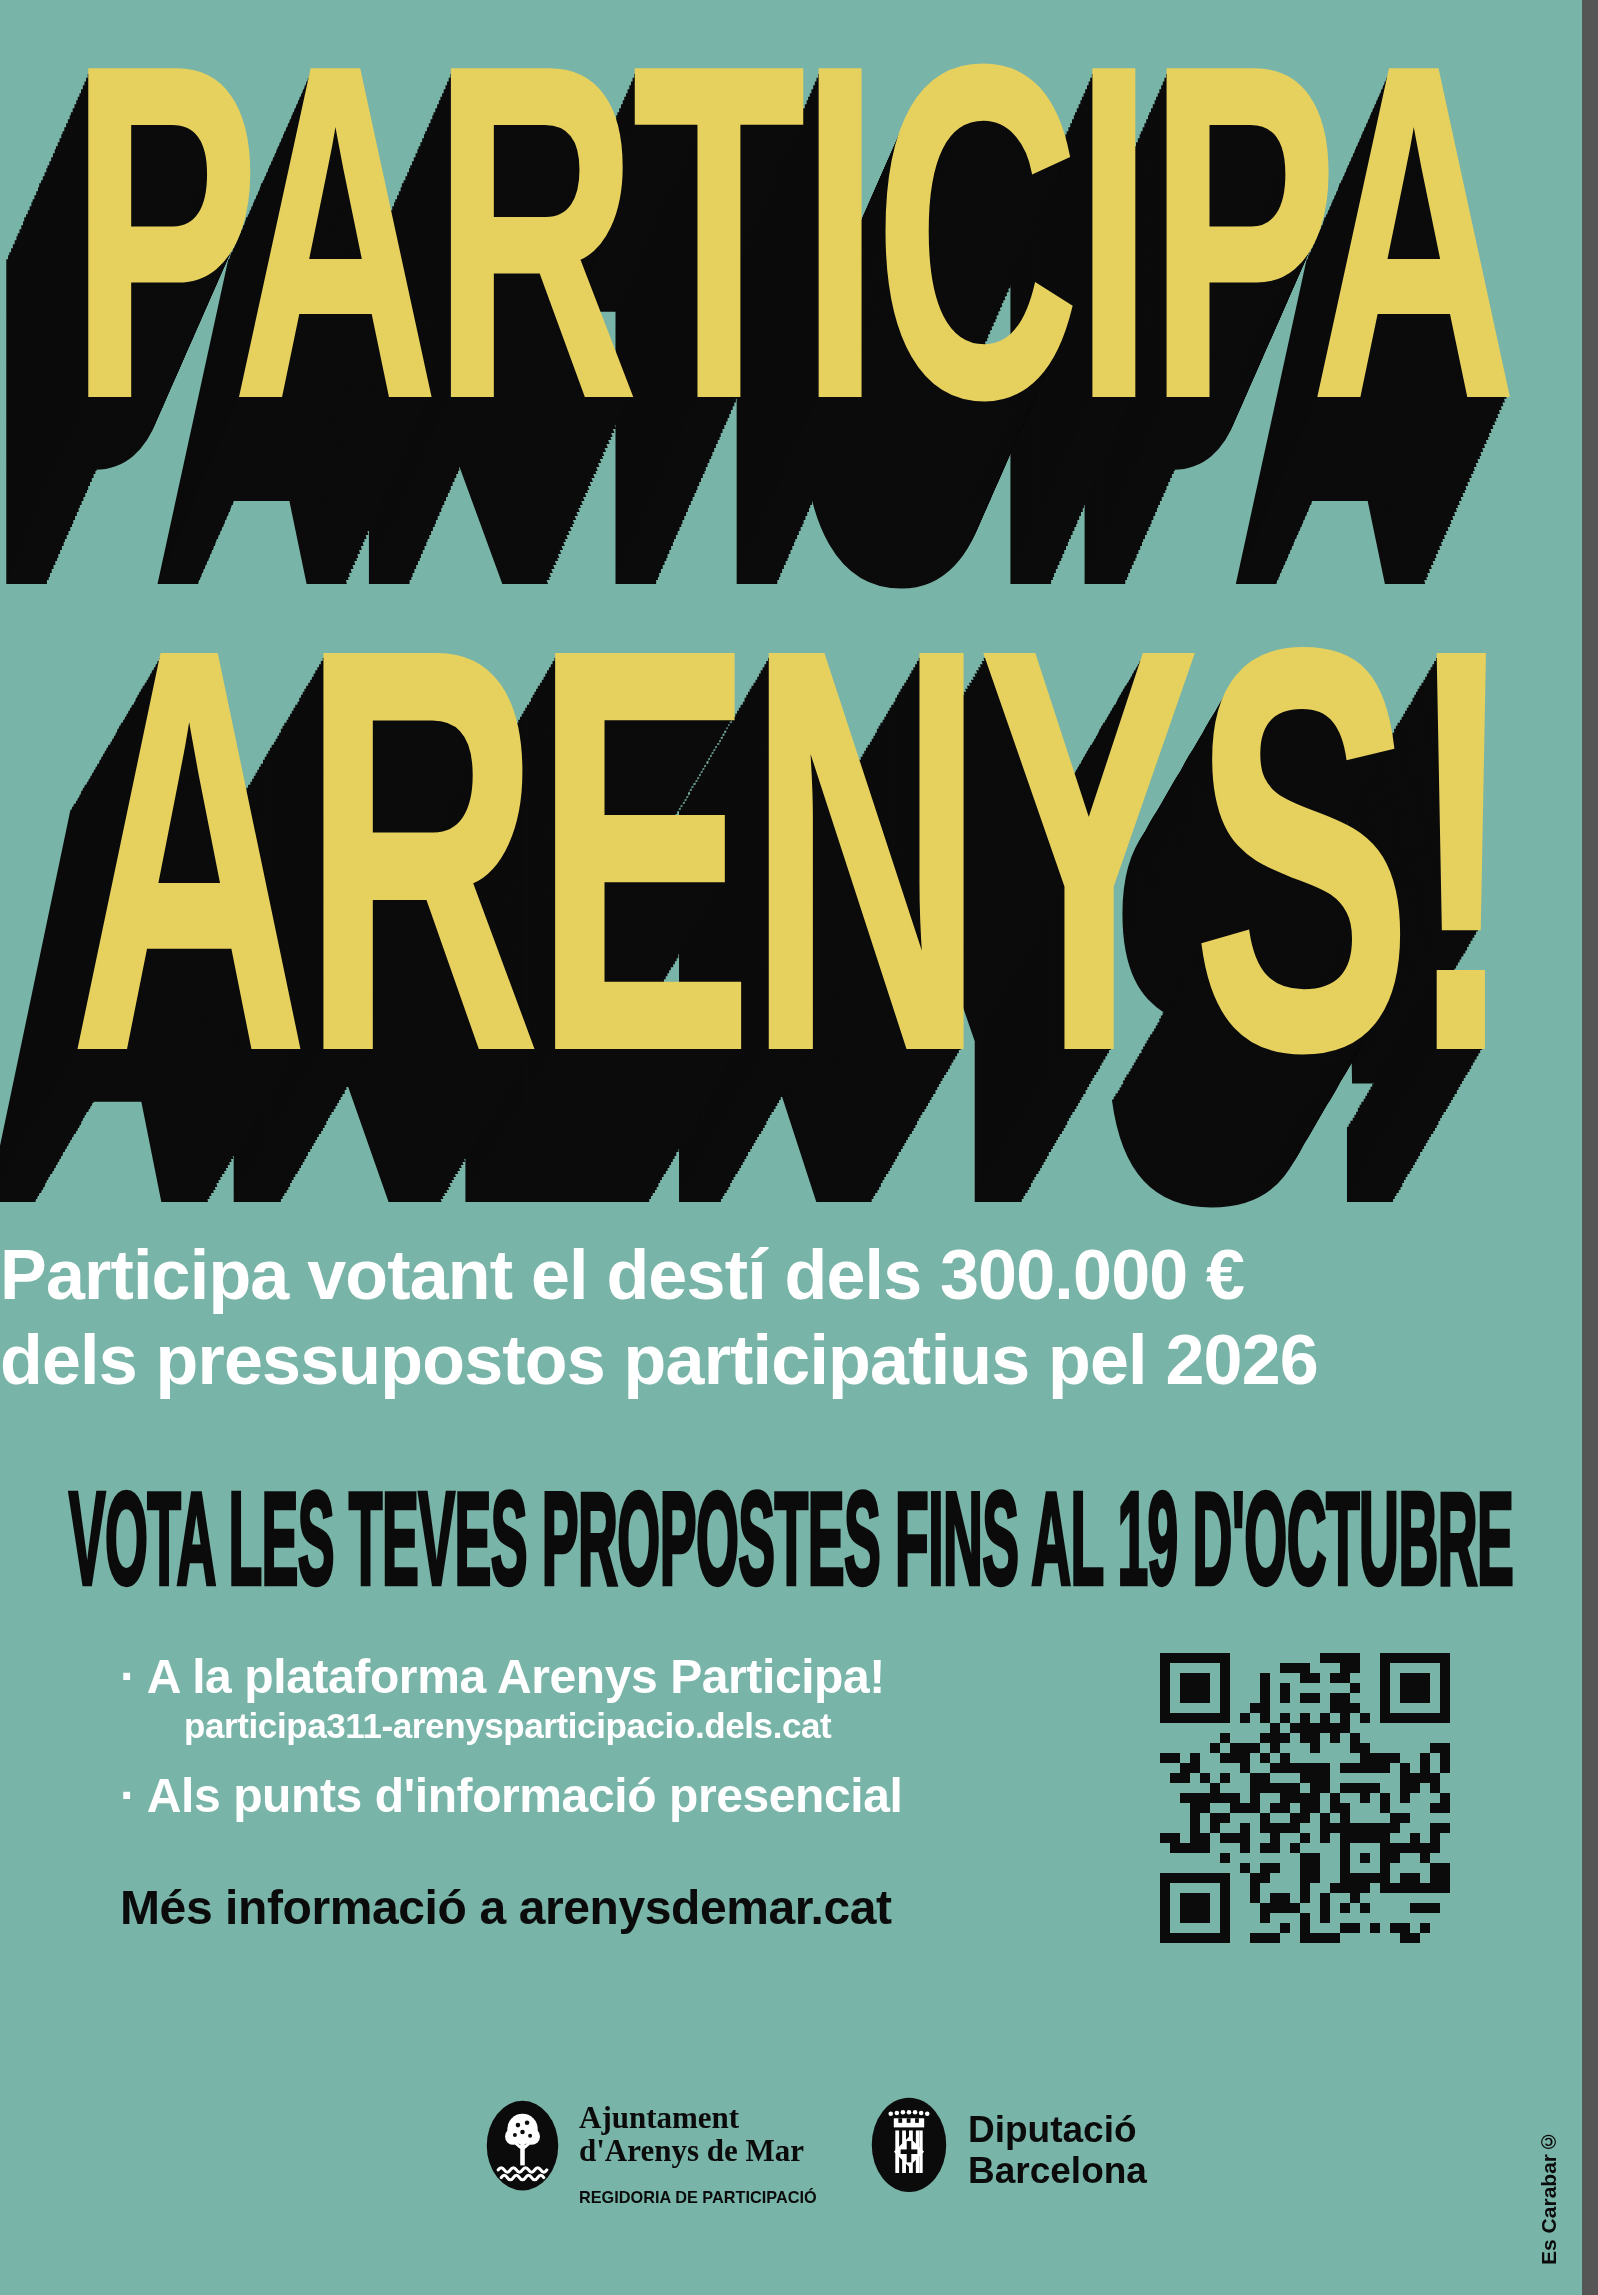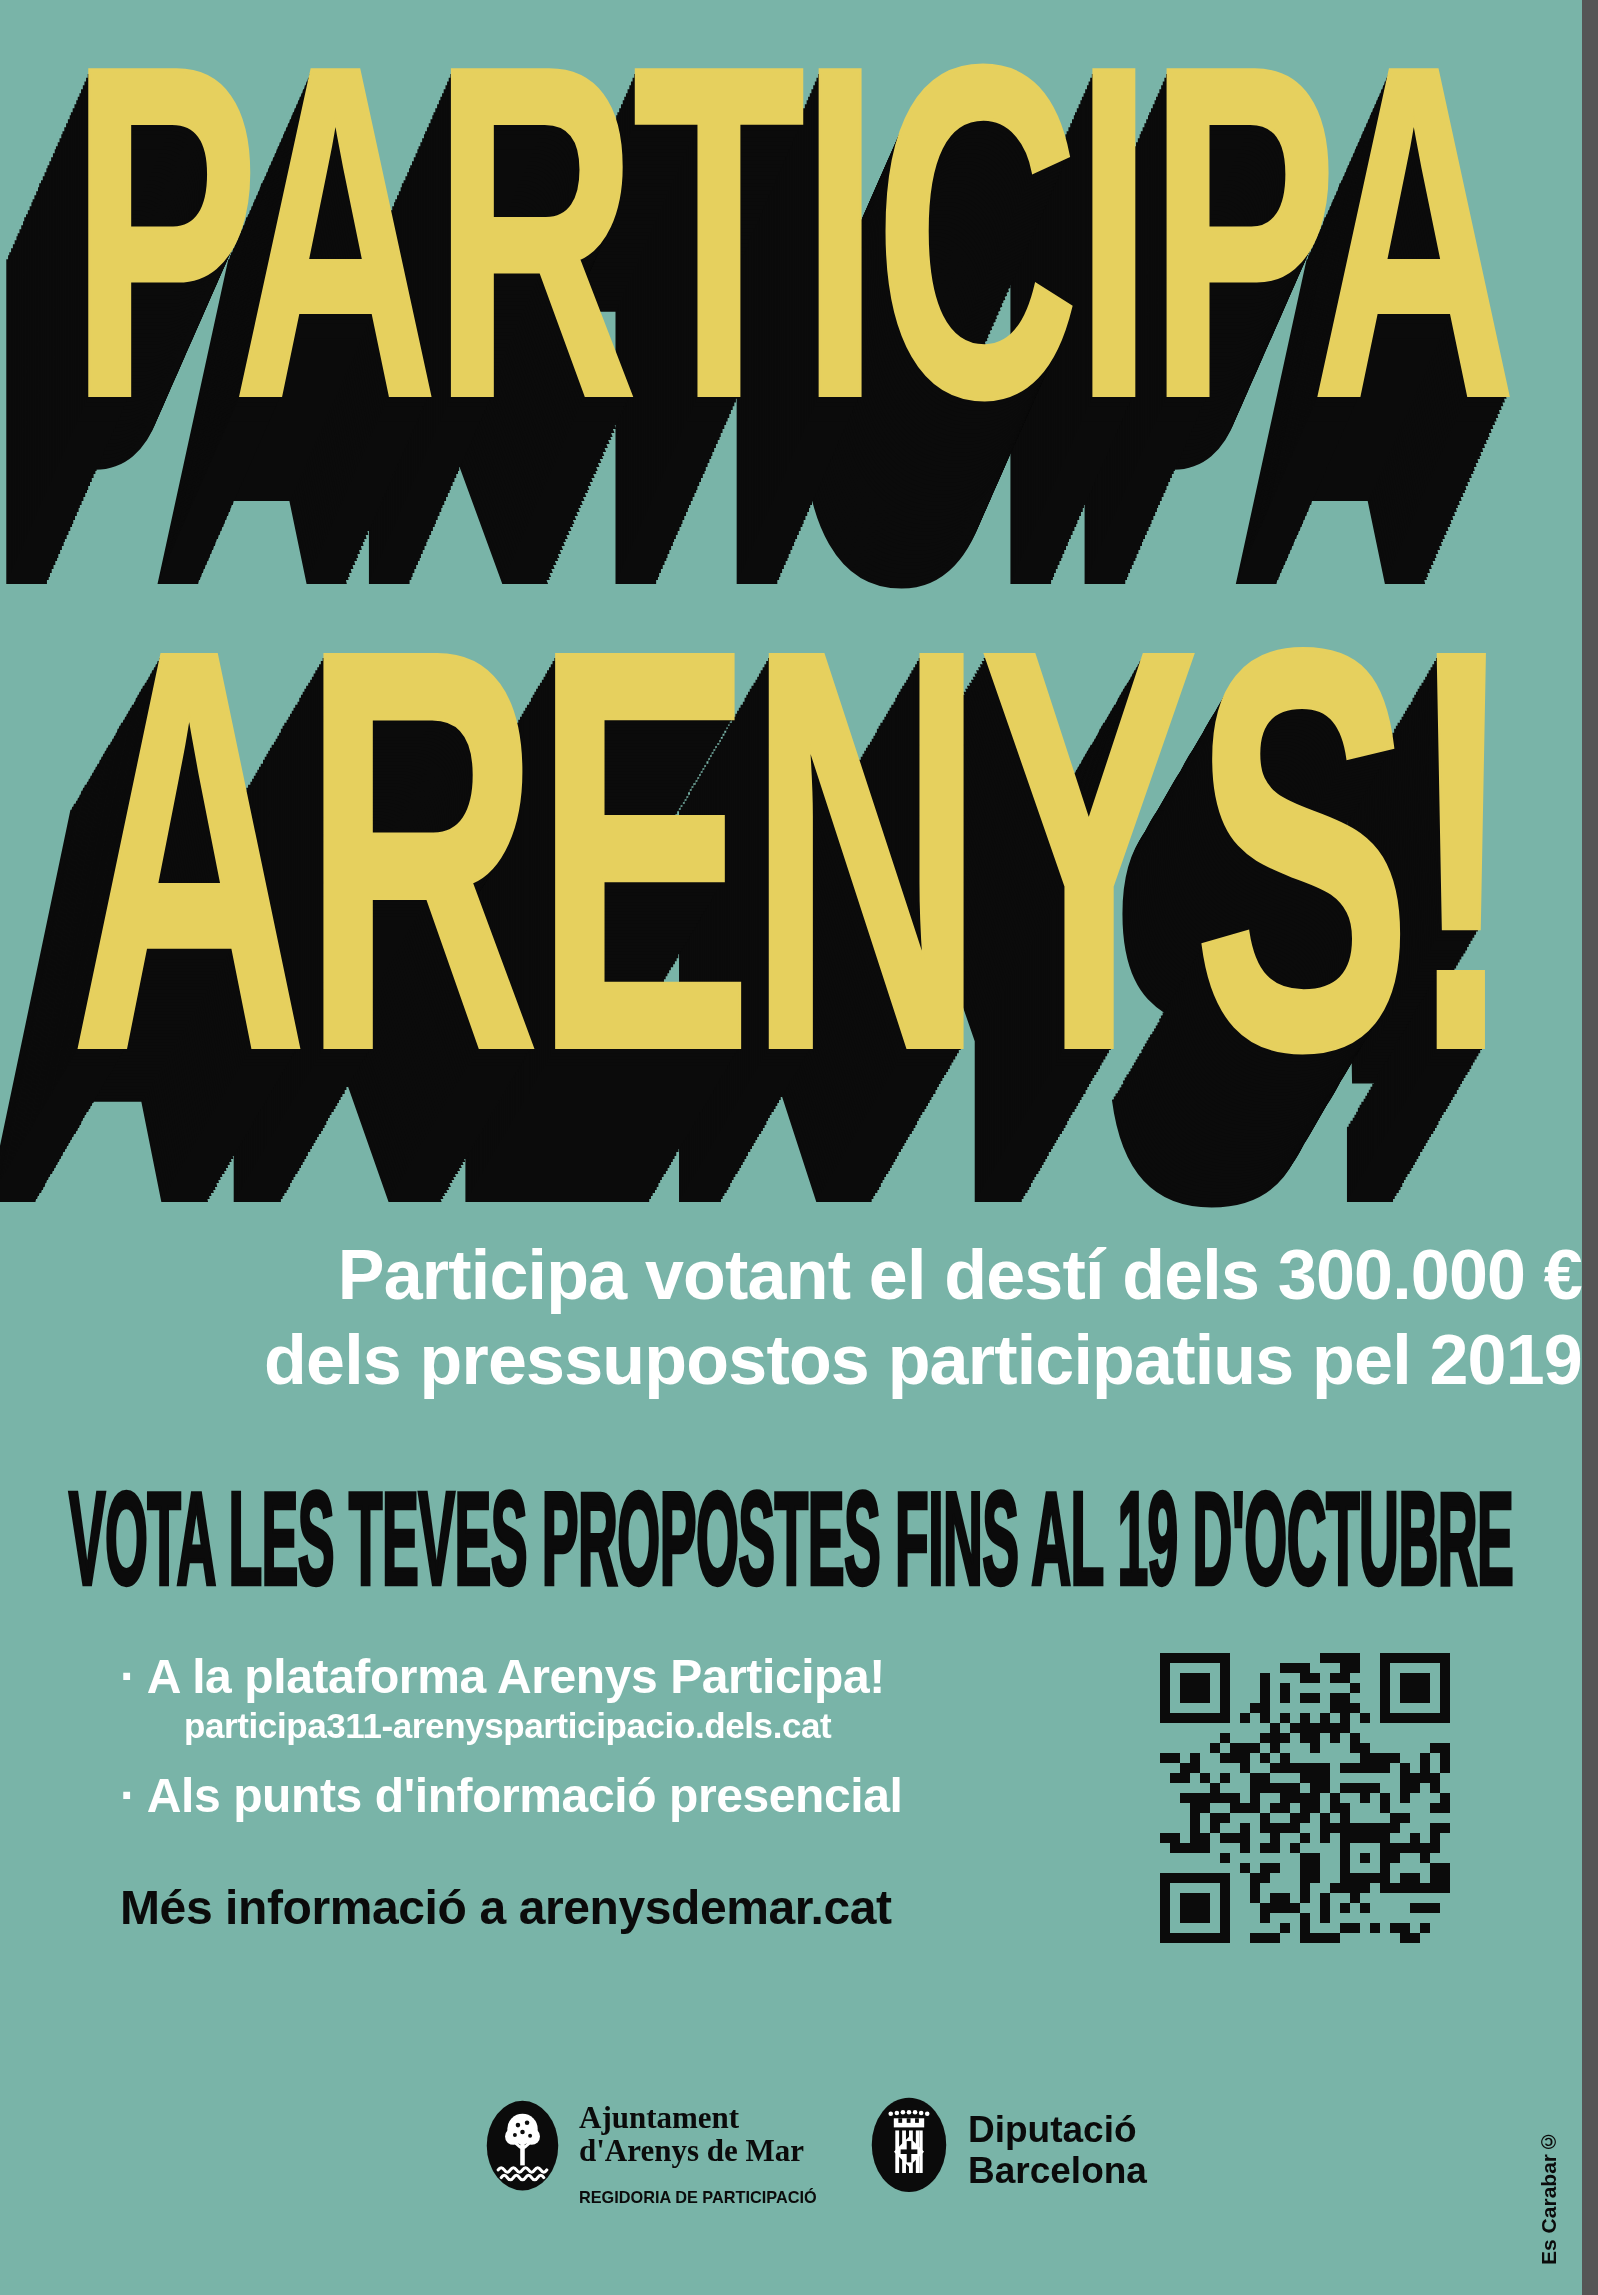--- a/index.html
+++ b/index.html
@@ -15,21 +15,21 @@
   
   .hl{
     position:absolute; left:50%; white-space:nowrap; line-height:1;
     font-weight:bold; color:var(--yellow); letter-spacing:-0.015em;
     -webkit-text-stroke:3.8px var(--yellow);
   }
   #hl1{ top:-3.8px;  font-size:472px; }
   #hl2{ top:565px; font-size:570px; }
   
   .intro{
-    position:absolute; top:1233px; left:0; right:0; text-align:right;
+    position:absolute; top:1233px; left:0; right:0; text-align:left;
     color:var(--white); font-weight:bold; font-size:70px; line-height:85px;
     letter-spacing:-0.8px;
   }
   
   .deadline-wrap{ position:absolute; top:1473px; left:0; right:0; height:129px; }
   .deadline{
     position:absolute; left:50%; top:50%; white-space:nowrap; line-height:1;
     font-weight:bold; font-size:91px; color:var(--black);
     -webkit-text-stroke:3px var(--black); letter-spacing:-0.01em;
   }
@@ -66,21 +66,21 @@
 </head>
 <body>
 
 <div class="poster">
 
   <div id="hl1" class="hl" style="transform: translateX(-50%) scale(0.597928, 1); text-shadow: rgb(11, 11, 11) -2.8px 3.8px 0px, rgb(11, 11, 11) -5.6px 7.6px 0px, rgb(11, 11, 11) -8.3px 11.3px 0px, rgb(11, 11, 11) -11px 15px 0px, rgb(11, 11, 11) -14px 19px 0px, rgb(11, 11, 11) -16.7px 23px 0px, rgb(11, 11, 11) -19.5px 26.5px 0px, rgb(11, 11, 11) -22px 30px 0px, rgb(11, 11, 11) -25px 34px 0px, rgb(11, 11, 11) -28px 38px 0px, rgb(11, 11, 11) -31px 42px 0px, rgb(11, 11, 11) -33px 45px 0px, rgb(11, 11, 11) -36px 49px 0px, rgb(11, 11, 11) -39px 53px 0px, rgb(11, 11, 11) -42px 57px 0px, rgb(11, 11, 11) -45px 61px 0px, rgb(11, 11, 11) -47px 64px 0px, rgb(11, 11, 11) -50px 68px 0px, rgb(11, 11, 11) -53px 72px 0px, rgb(11, 11, 11) -56px 76px 0px, rgb(11, 11, 11) -58px 79px 0px, rgb(11, 11, 11) -61px 83px 0px, rgb(11, 11, 11) -64px 87px 0px, rgb(11, 11, 11) -67px 91px 0px, rgb(11, 11, 11) -70px 95px 0px, rgb(11, 11, 11) -72px 98px 0px, rgb(11, 11, 11) -75px 102px 0px, rgb(11, 11, 11) -78px 106px 0px, rgb(11, 11, 11) -81px 110px 0px, rgb(11, 11, 11) -84px 113px 0px, rgb(11, 11, 11) -86px 117px 0px, rgb(11, 11, 11) -89px 121px 0px, rgb(11, 11, 11) -92px 125px 0px, rgb(11, 11, 11) -95px 129px 0px, rgb(11, 11, 11) -97px 132px 0px, rgb(11, 11, 11) -100px 136px 0px, rgb(11, 11, 11) -103px 140px 0px, rgb(11, 11, 11) -106px 144px 0px, rgb(11, 11, 11) -109px 147px 0px, rgb(11, 11, 11) -111px 151px 0px, rgb(11, 11, 11) -114px 155px 0px, rgb(11, 11, 11) -117px 159px 0px, rgb(11, 11, 11) -120px 163px 0px, rgb(11, 11, 11) -122px 166px 0px, rgb(11, 11, 11) -125px 170px 0px, rgb(11, 11, 11) -128px 174px 0px, rgb(11, 11, 11) -131px 178px 0px, rgb(11, 11, 11) -134px 182px 0px, rgb(11, 11, 11) -136px 185px 0px, rgb(11, 11, 11) -139px 189px 0px;">PARTICIPA</div>
   <div id="hl2" class="hl" style="transform: translateX(-50%) scale(0.574834, 1); text-shadow: rgb(11, 11, 11) -3.2px 3.1px 0px, rgb(11, 11, 11) -6.4px 6.2px 0px, rgb(11, 11, 11) -9.5px 9.3px 0px, rgb(11, 11, 11) -12.6px 12.4px 0px, rgb(11, 11, 11) -16px 15.5px 0px, rgb(11, 11, 11) -19px 18.6px 0px, rgb(11, 11, 11) -22px 22px 0px, rgb(11, 11, 11) -25px 25px 0px, rgb(11, 11, 11) -28.4px 28px 0px, rgb(11, 11, 11) -32px 31px 0px, rgb(11, 11, 11) -35px 34px 0px, rgb(11, 11, 11) -38px 37px 0px, rgb(11, 11, 11) -41px 40px 0px, rgb(11, 11, 11) -44px 43px 0px, rgb(11, 11, 11) -47px 47px 0px, rgb(11, 11, 11) -51px 50px 0px, rgb(11, 11, 11) -54px 53px 0px, rgb(11, 11, 11) -57px 56px 0px, rgb(11, 11, 11) -60px 59px 0px, rgb(11, 11, 11) -63px 62px 0px, rgb(11, 11, 11) -66px 65px 0px, rgb(11, 11, 11) -70px 68px 0px, rgb(11, 11, 11) -73px 71px 0px, rgb(11, 11, 11) -76px 74px 0px, rgb(11, 11, 11) -79px 78px 0px, rgb(11, 11, 11) -82px 81px 0px, rgb(11, 11, 11) -85px 84px 0px, rgb(11, 11, 11) -88px 87px 0px, rgb(11, 11, 11) -92px 90px 0px, rgb(11, 11, 11) -95px 93px 0px, rgb(11, 11, 11) -98px 96px 0px, rgb(11, 11, 11) -101px 99px 0px, rgb(11, 11, 11) -104px 102px 0px, rgb(11, 11, 11) -107px 105px 0px, rgb(11, 11, 11) -111px 109px 0px, rgb(11, 11, 11) -114px 112px 0px, rgb(11, 11, 11) -117px 115px 0px, rgb(11, 11, 11) -120px 118px 0px, rgb(11, 11, 11) -123px 121px 0px, rgb(11, 11, 11) -126px 124px 0px, rgb(11, 11, 11) -129px 127px 0px, rgb(11, 11, 11) -133px 130px 0px, rgb(11, 11, 11) -136px 133px 0px, rgb(11, 11, 11) -139px 136px 0px, rgb(11, 11, 11) -142px 140px 0px, rgb(11, 11, 11) -145px 143px 0px, rgb(11, 11, 11) -148px 146px 0px, rgb(11, 11, 11) -152px 149px 0px, rgb(11, 11, 11) -155px 152px 0px, rgb(11, 11, 11) -158px 155px 0px;">ARENYS!</div>
 
   <div class="intro">
     <div>Participa votant el destí dels 300.000 €</div>
-    <div>dels pressupostos participatius pel 2019</div>
+    <div>dels pressupostos participatius pel 2026</div>
   </div>
 
   <div class="deadline-wrap">
     <div class="deadline" style="transform: translate(-50%, -50%) scale(0.606302, 1.45);">VOTA LES TEVES PROPOSTES FINS AL 19 D'OCTUBRE</div>
   </div>
 
   <div id="bullet1" class="bullet-line">
     <span>·</span>
     <span>A la plataforma Arenys Participa!</span>
   </div>

